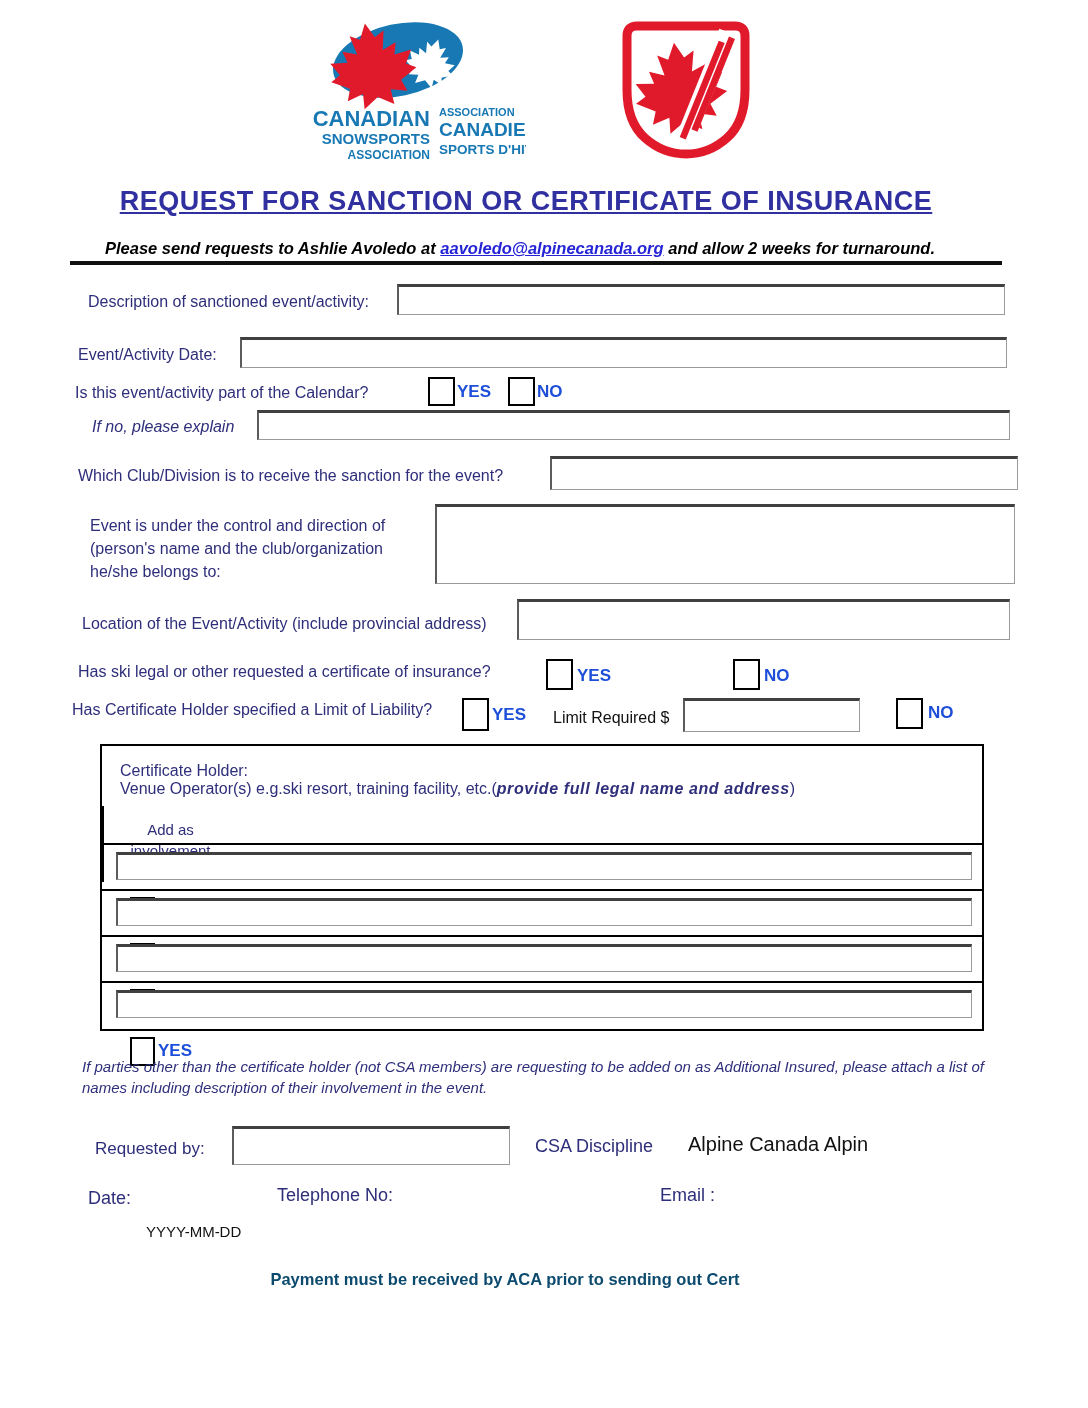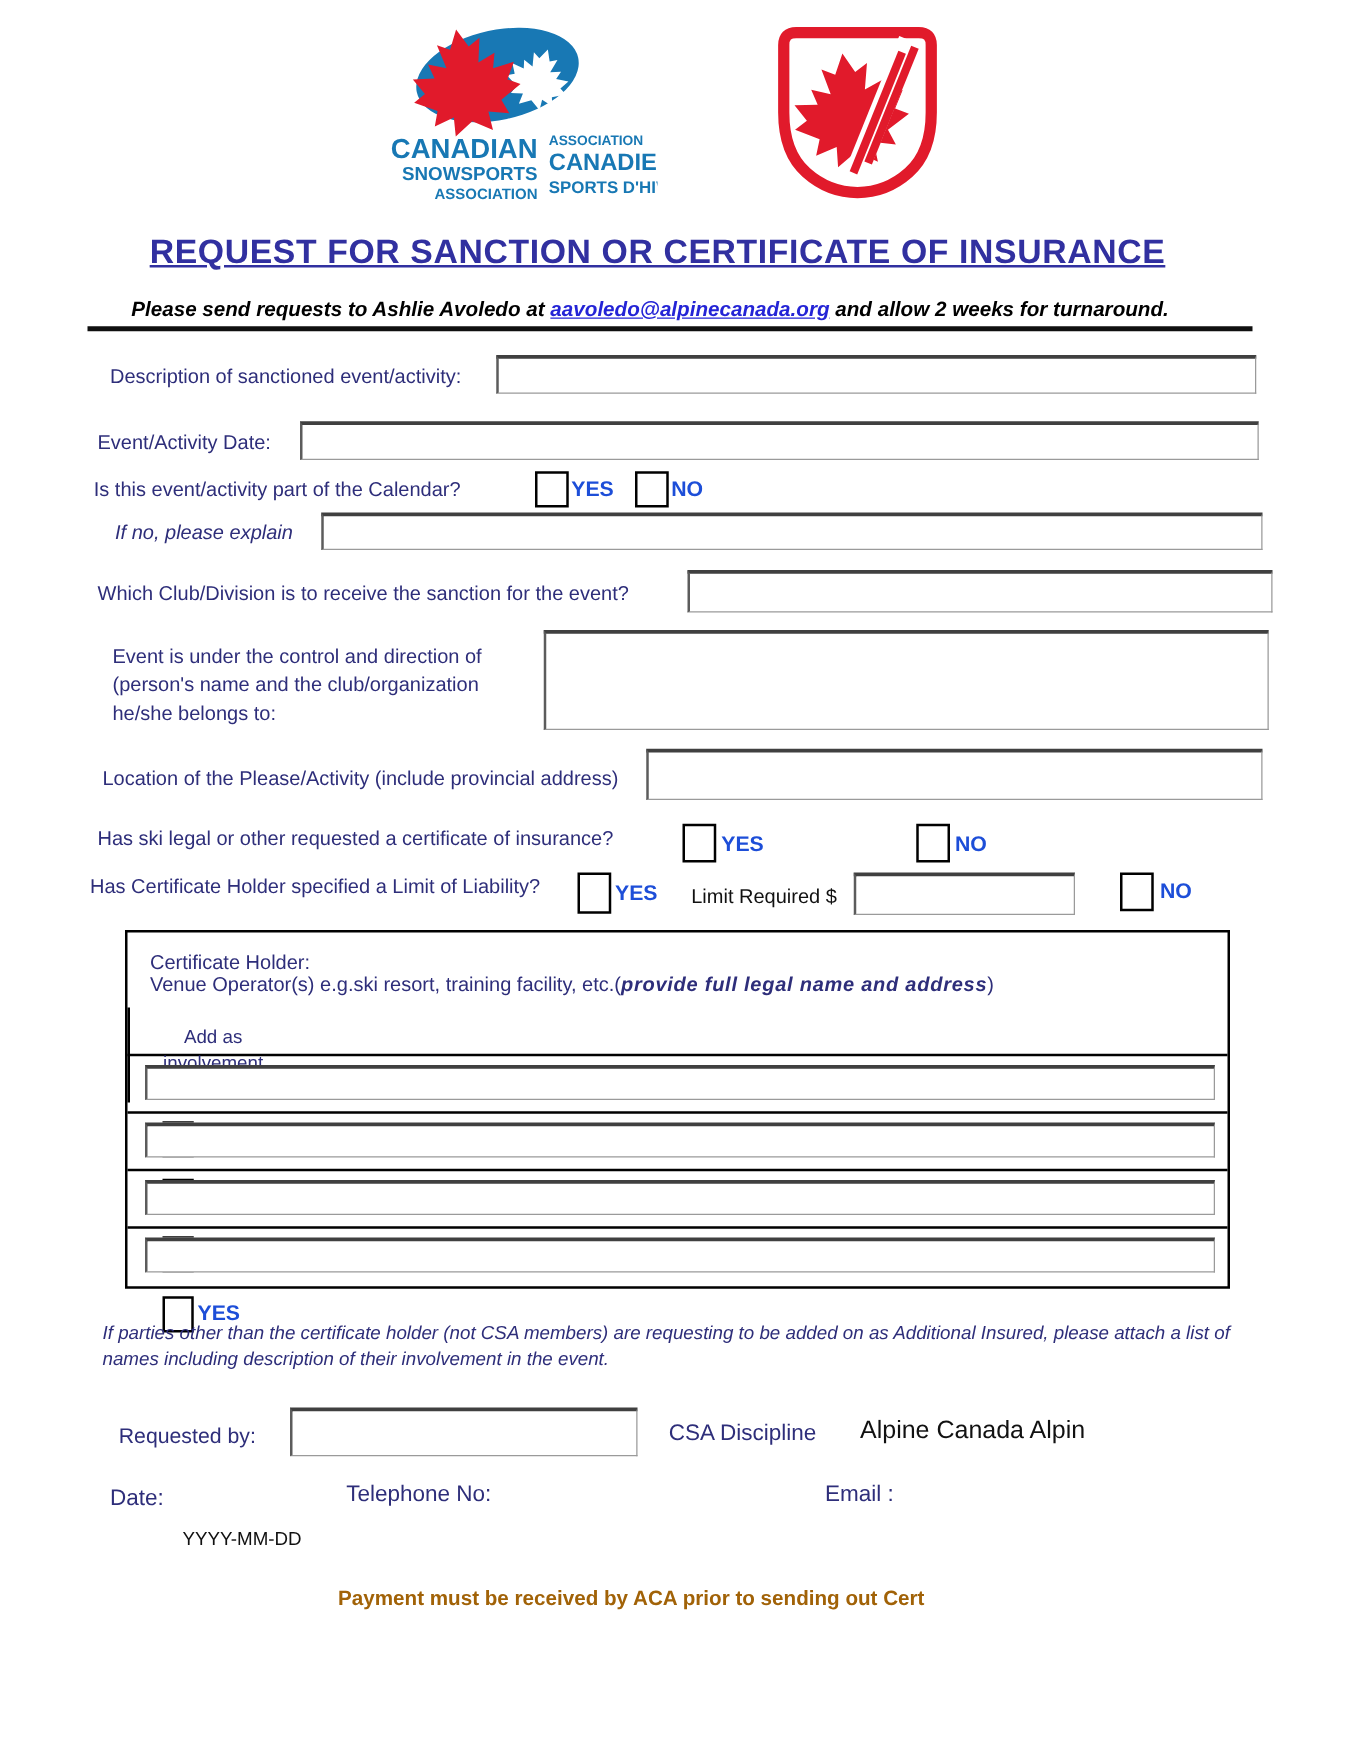--- a/index.html
+++ b/index.html
@@ -24,21 +24,21 @@
   .tcell-l{flex:1;box-sizing:border-box;position:relative;}
   .tcell-r{width:135px;border-left:2.5px solid #000;box-sizing:border-box;position:relative;}
   .thead{height:99px;border-bottom:2.5px solid #000;}
   .tdata{height:46px;border-bottom:2.5px solid #000;}
   .tdata:last-child{border-bottom:none;}
   .row-fld{position:absolute;left:14px;right:10px;top:7px;height:28px;}
   .row-cbx{position:absolute;left:26px;top:8px;width:25px;height:29px;}
   .row-yn{position:absolute;left:54px;top:12px;}
   .note{color:#2e2e7a;font-size:15px;font-style:italic;line-height:21px;}
   .foot-big{font-size:19.5px;color:#000;text-align:center;word-spacing:4px;}
-  .foot-bold{font-size:16.5px;font-weight:bold;color:#a16207;text-align:center;}
+  .foot-bold{font-size:16.5px;font-weight:bold;color:#0c4a6e;text-align:center;}
 </style>
 </head>
 <body>
 
 <div class="page">
 
   <svg class="abs" style="left:268px;top:8px;" width="258" height="162" viewBox="0 0 258 162">
     <ellipse cx="130" cy="52" rx="66" ry="36" fill="#1878b4" transform="rotate(-12 130 52)"></ellipse>
     <path d="M0,-38 L7,-24 16,-29 12,-11 25,-16 22,-5 38,-7 31,5 40,10 24,19 28,30 13,26 14,40 0,31 -14,40 -13,26 -28,30 -24,19 -40,10 -31,5 -38,-7 -22,-5 -25,-16 -12,-11 -16,-29 -7,-24 Z" fill="#ffffff" transform="translate(163,54) rotate(18) scale(0.62)"></path>
     <path d="M0,-38 L7,-24 16,-29 12,-11 25,-16 22,-5 38,-7 31,5 40,10 24,19 28,30 13,26 14,40 0,31 -14,40 -13,26 -28,30 -24,19 -40,10 -31,5 -38,-7 -22,-5 -25,-16 -12,-11 -16,-29 -7,-24 Z" fill="#e11a2b" transform="translate(104,56) rotate(-10) scale(1.08)"></path>
@@ -84,21 +84,21 @@
   <div class="abs lbl" style="left:78px;top:467px;">Which Club/Division is to receive the sanction for the event?</div>
   <input class="abs fld" style="left: 550px; top: 456px; width: 468px; height: 34px;">
 
   <div class="abs lbl" style="left:90px;top:514px;line-height:23px;">
     <div>Event is under the control and direction of</div>
     <div>(person's name and the club/organization</div>
     <div>he/she belongs to:</div>
   </div>
   <textarea class="abs fld" style="left: 435px; top: 504px; width: 580px; height: 80px; resize: none;"></textarea>
 
-  <div class="abs lbl" style="left:82px;top:615px;">Location of the Please/Activity (include provincial address)</div>
+  <div class="abs lbl" style="left:82px;top:615px;">Location of the Event/Activity (include provincial address)</div>
   <input class="abs fld" style="left: 517px; top: 599px; width: 493px; height: 41px;">
 
   <div class="abs lbl" style="left:78px;top:663px;">Has ski legal or other requested a certificate of insurance?</div>
   <div class="abs cbx" style="left:546px;top:659px;height:31px;"></div>
   <div class="abs yn" style="left:577px;top:666px;">YES</div>
   <div class="abs cbx" style="left:733px;top:659px;height:31px;"></div>
   <div class="abs yn" style="left:764px;top:666px;">NO</div>
 
   <div class="abs lbl" style="left:72px;top:701px;">Has Certificate Holder specified a Limit of Liability?</div>
   <div class="abs cbx" style="left:462px;top:698px;height:33px;"></div>

